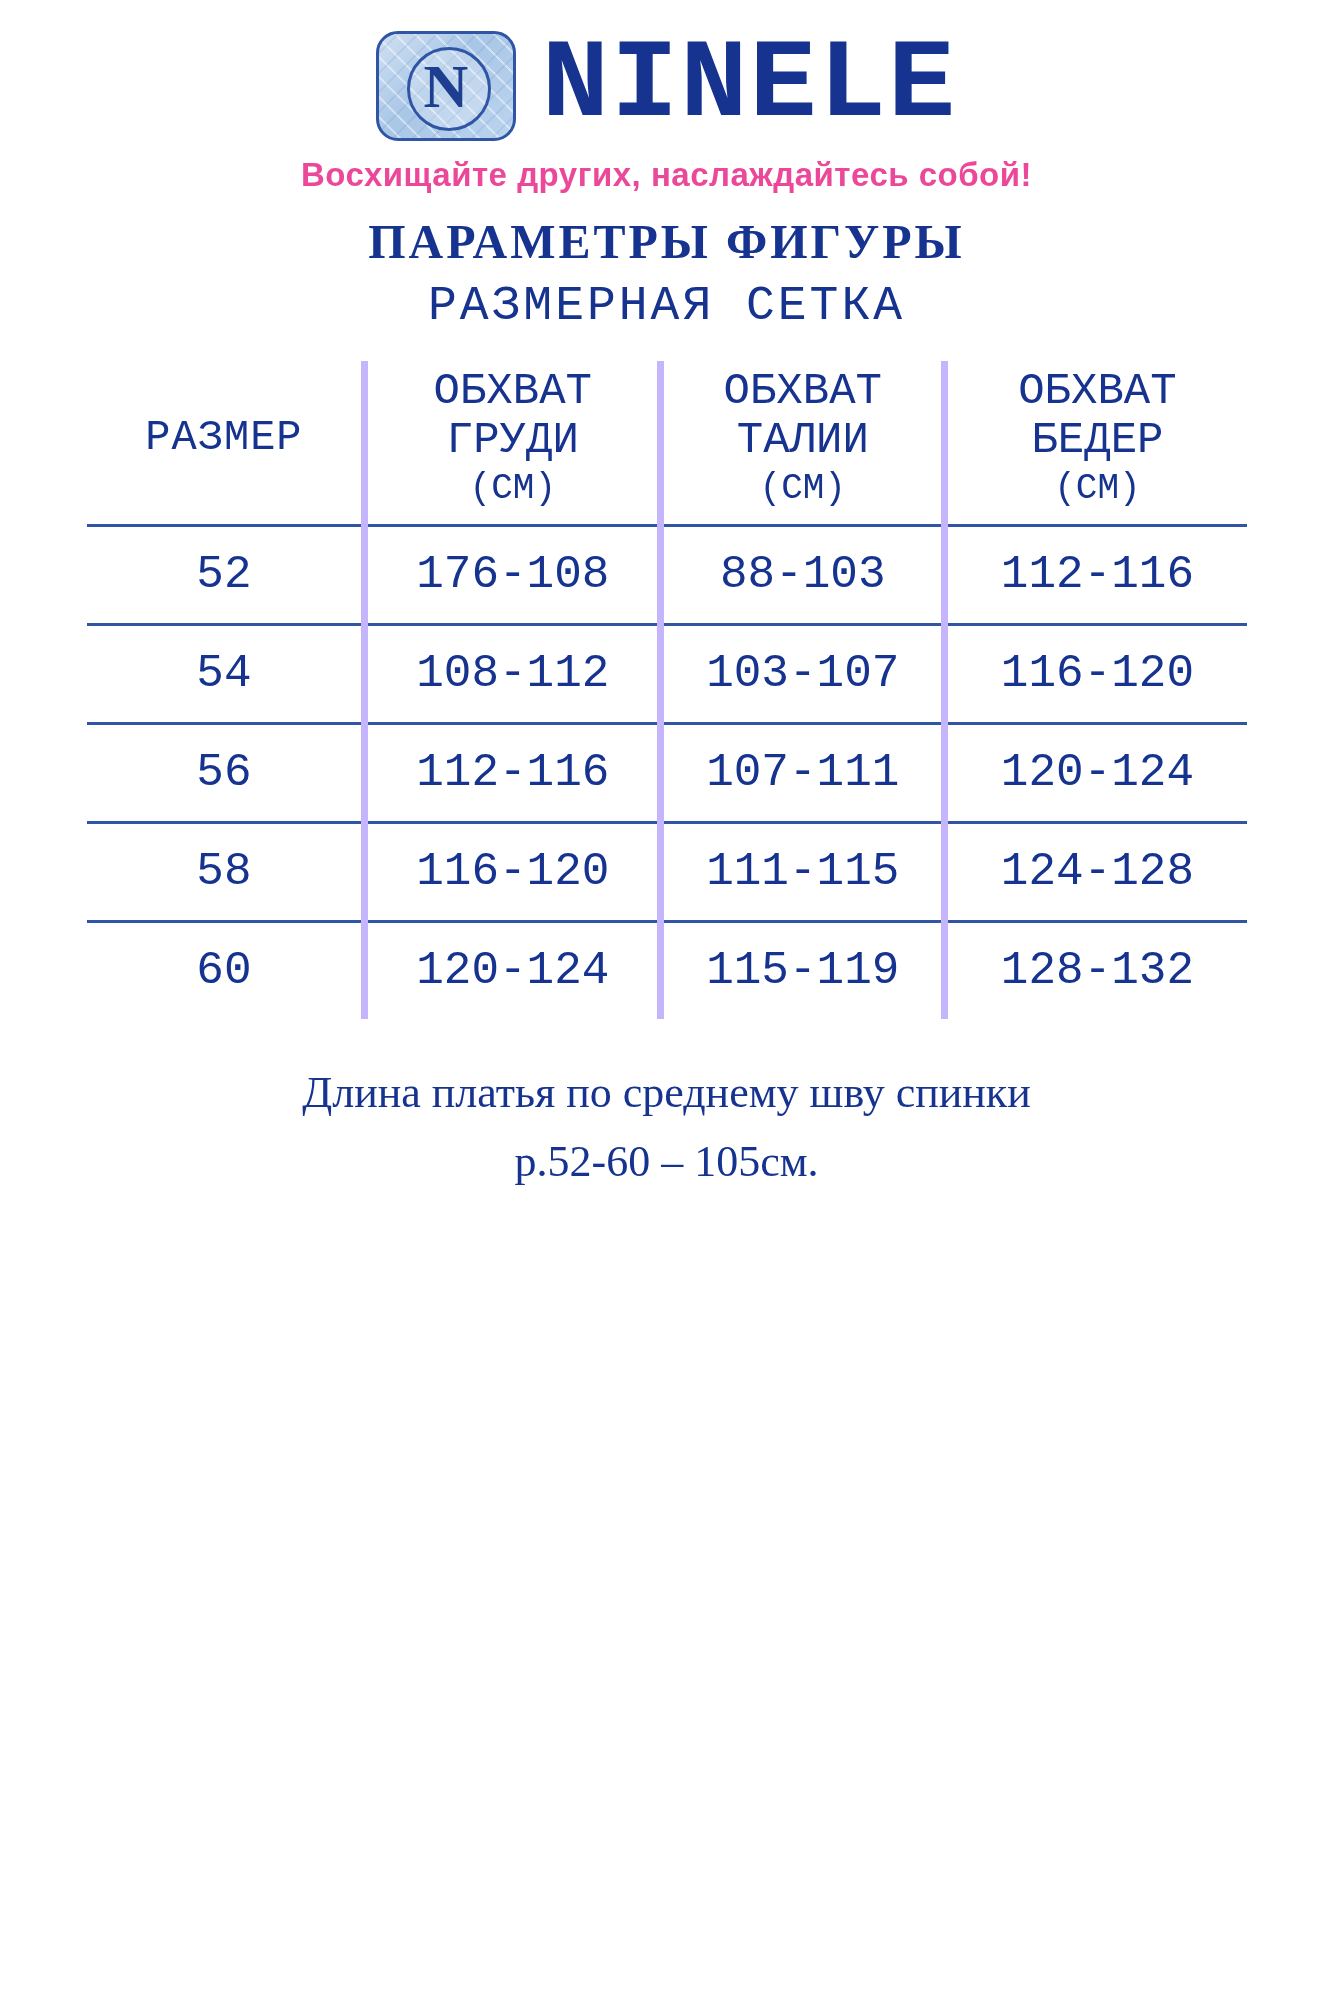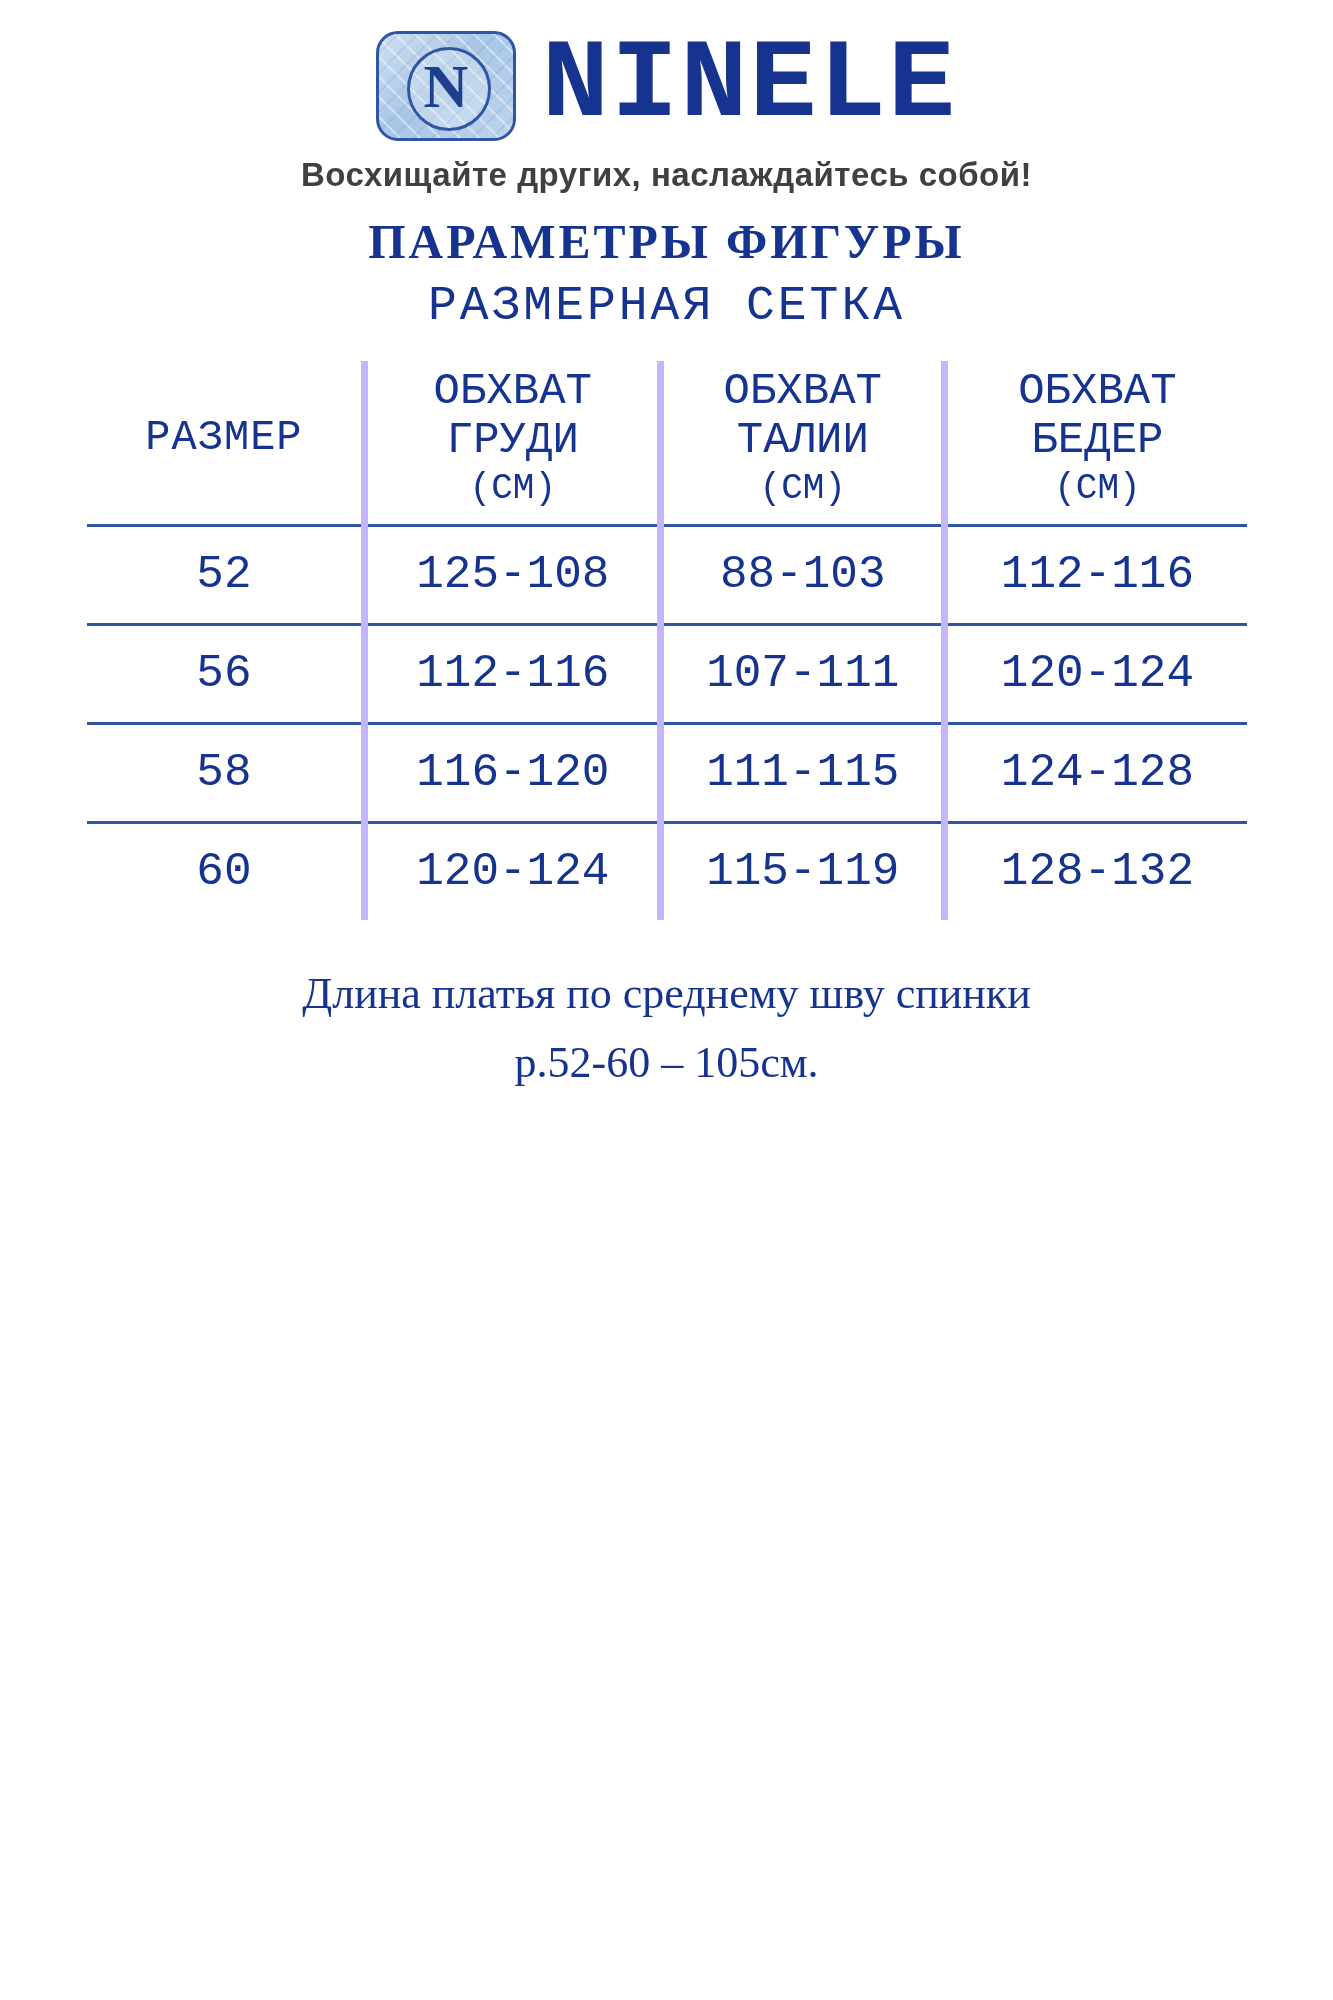--- a/index.html
+++ b/index.html
@@ -84,21 +84,21 @@
     letter-spacing: 2px;
     color: #15338f;
     white-space: nowrap;
   }
   .tagline {
     text-align: center;
     font-family: "Liberation Sans", sans-serif;
     font-weight: 700;
     font-size: 33px;
     letter-spacing: .5px;
-    color: #404040;
+    color: #ec4899;
     margin-top: 14px;
   }
 
   
   .title-main {
     text-align: center;
     font-family: "Liberation Serif", serif;
     font-weight: 700;
     font-size: 48px;
     letter-spacing: 3px;
@@ -223,23 +223,29 @@
           </th>
           <th>
             <span>ОБХВАТ БЕДЕР</span>
             <span class="unit">(СМ)</span>
           </th>
         </tr>
       </thead>
       <tbody>
         <tr>
           <td>52</td>
-          <td>125-108</td>
+          <td>176-108</td>
           <td>88-103</td>
           <td>112-116</td>
+        </tr>
+        <tr>
+          <td>54</td>
+          <td>108-112</td>
+          <td>103-107</td>
+          <td>116-120</td>
         </tr>
         <tr>
           <td>56</td>
           <td>112-116</td>
           <td>107-111</td>
           <td>120-124</td>
         </tr>
         <tr>
           <td>58</td>
           <td>116-120</td>

